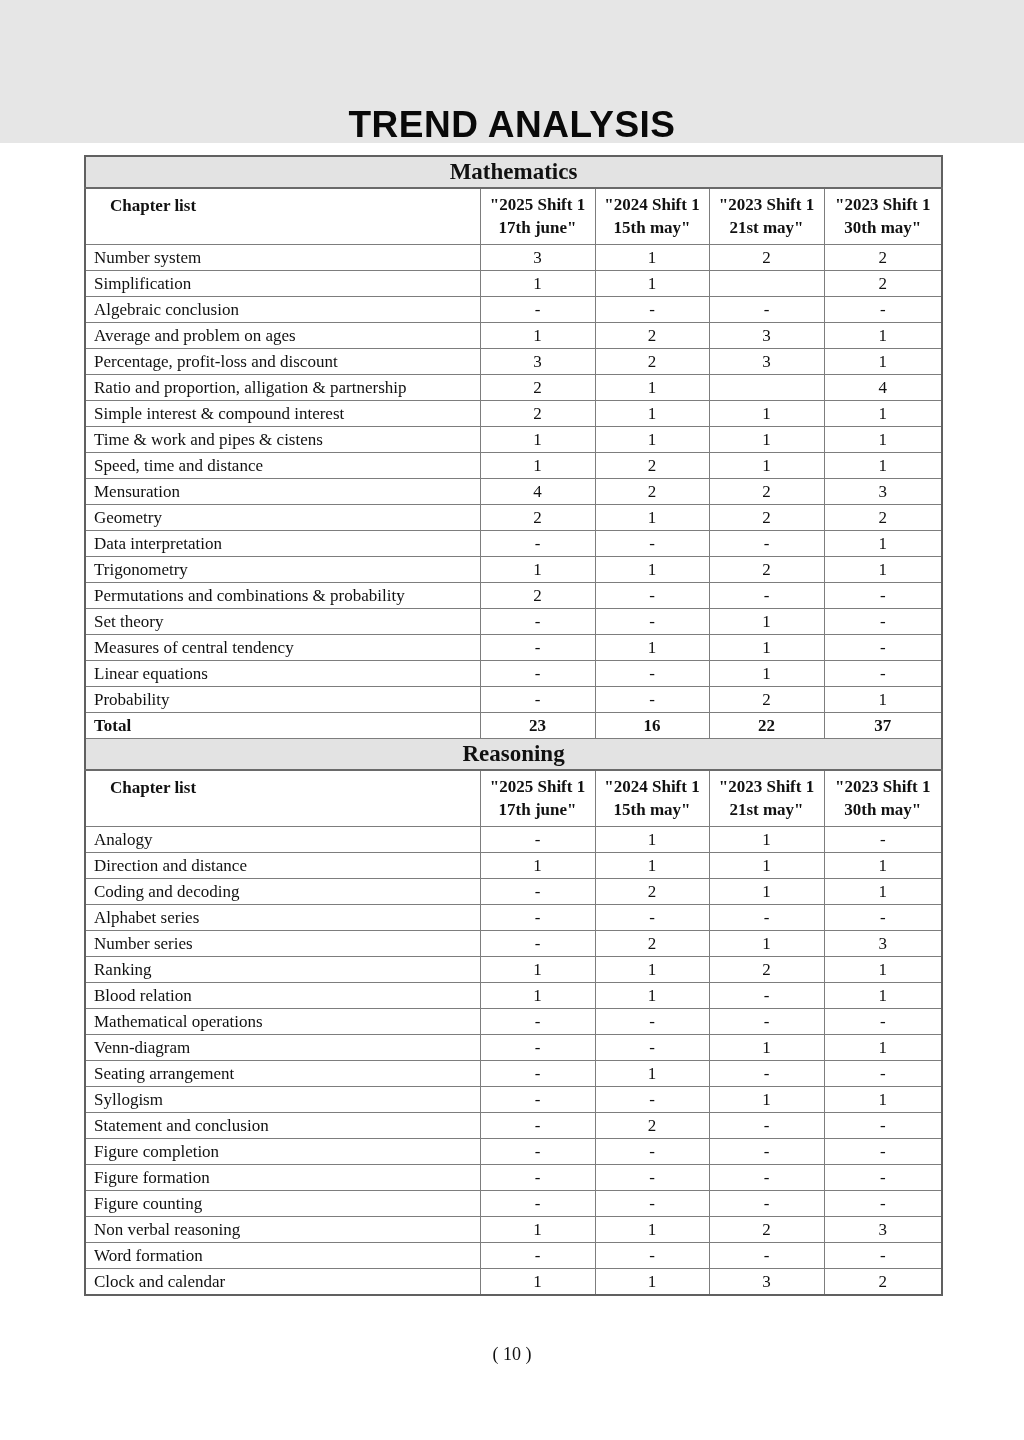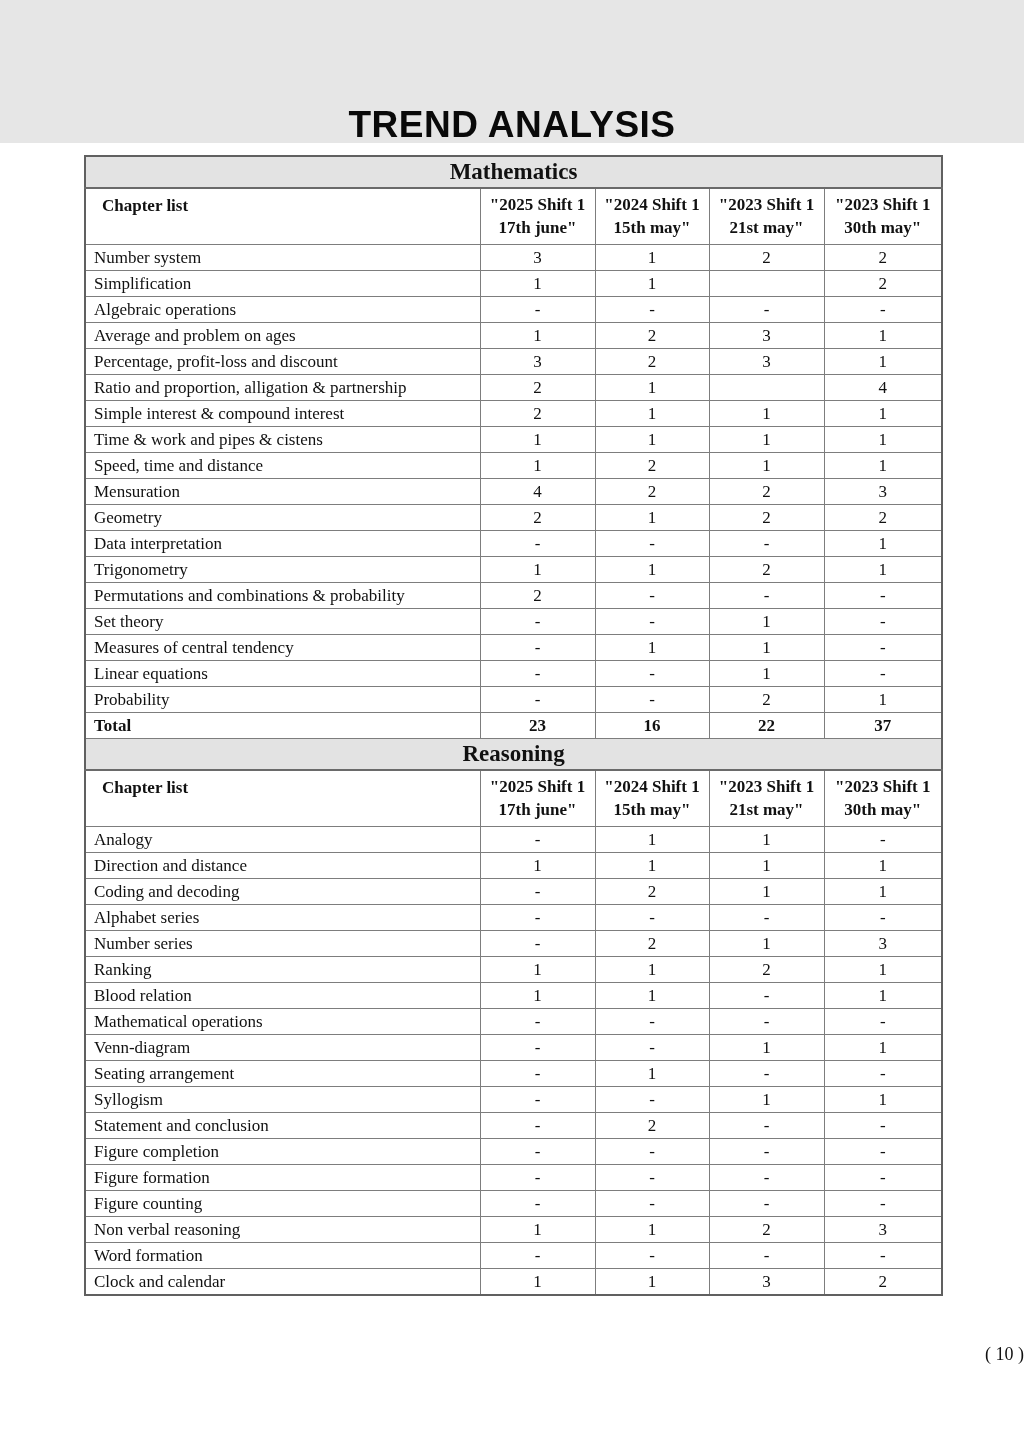--- a/index.html
+++ b/index.html
@@ -64,21 +64,21 @@
     font-weight: bold;
     font-size: 17px;
     height: 49px;
     text-align: center;
     white-space: pre-line;
     line-height: 1.3;
     vertical-align: middle;
   }
   tr.head-row td.chapter-col {
     text-align: left;
-    padding-left: 16px;
+    padding-left: 24px;
     vertical-align: top;
     padding-top: 6px;
   }
   tr.data-row td {
     font-size: 17px;
     height: 25px;
     text-align: center;
     vertical-align: middle;
   }
   tr.data-row td.chapter-col {
@@ -87,21 +87,21 @@
     margin-left: 45px;
   }
   tr.total-row td {
     font-weight: bold;
   }
   .page-number {
     position: absolute;
     left: 0;
     top: 1344px;
     width: 1024px;
-    text-align: right;
+    text-align: center;
     font-size: 18px;
     color: #111111;
   }
 </style>
 </head>
 <body>
 
 <div class="top-band"></div>
 <div class="page-title">TREND ANALYSIS</div>
 
@@ -136,21 +136,21 @@
         <td class="num-col">2</td>
       </tr>
       <tr class="data-row">
         <td class="chapter-col">Simplification</td>
         <td class="num-col">1</td>
         <td class="num-col">1</td>
         <td class="num-col"></td>
         <td class="num-col">2</td>
       </tr>
       <tr class="data-row">
-        <td class="chapter-col">Algebraic operations</td>
+        <td class="chapter-col">Algebraic conclusion</td>
         <td class="num-col">-</td>
         <td class="num-col">-</td>
         <td class="num-col">-</td>
         <td class="num-col">-</td>
       </tr>
       <tr class="data-row">
         <td class="chapter-col">Average and problem on ages</td>
         <td class="num-col">1</td>
         <td class="num-col">2</td>
         <td class="num-col">3</td>

